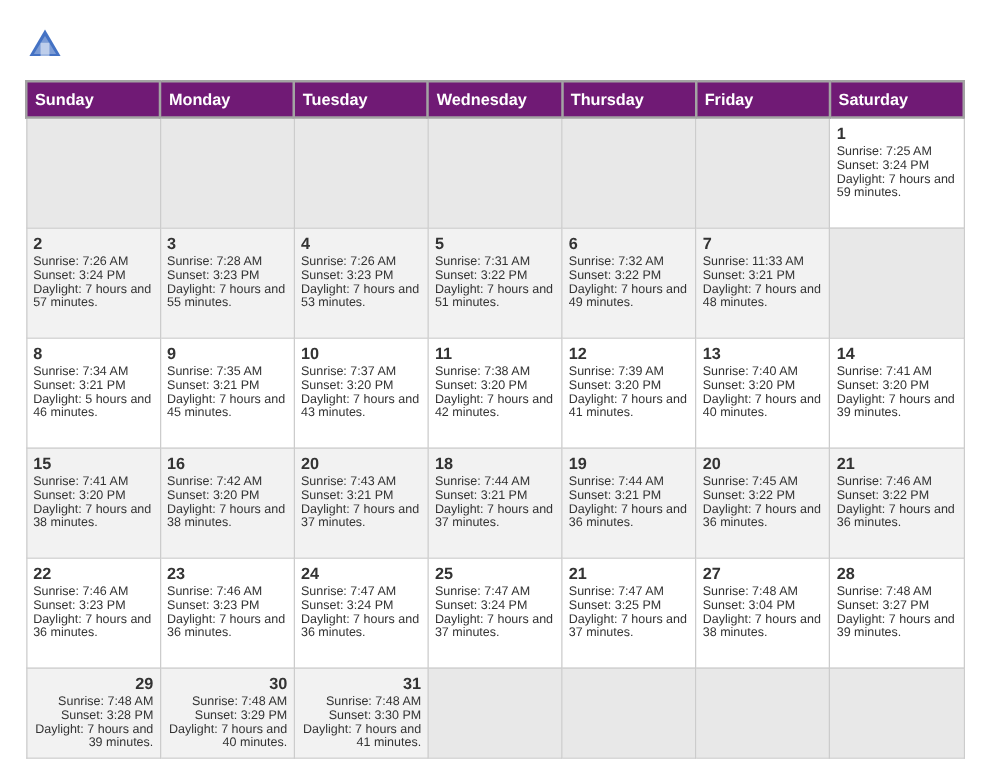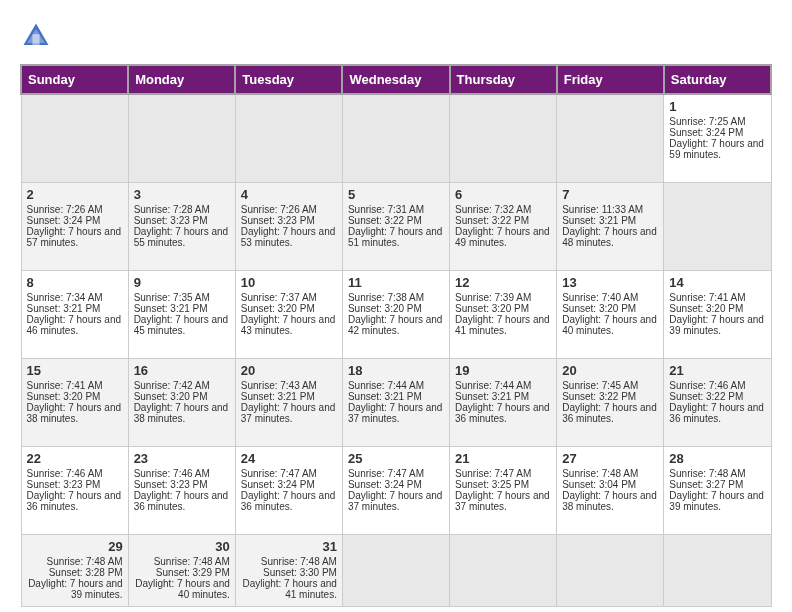--- a/index.html
+++ b/index.html
@@ -177,21 +177,21 @@
             <div>Sunset: 3:21 PM</div>
             <div>Daylight: 7 hours and 48 minutes.</div>
           </td>
           <td class="empty-cell"></td>
         </tr>
         <tr>
           <td>
             <span class="day-num">8</span>
             <div>Sunrise: 7:34 AM</div>
             <div>Sunset: 3:21 PM</div>
-            <div>Daylight: 7 hours and 46 minutes.</div>
+            <div>Daylight: 5 hours and 46 minutes.</div>
           </td>
           <td>
             <span class="day-num">9</span>
             <div>Sunrise: 7:35 AM</div>
             <div>Sunset: 3:21 PM</div>
             <div>Daylight: 7 hours and 45 minutes.</div>
           </td>
           <td>
             <span class="day-num">10</span>
             <div>Sunrise: 7:37 AM</div>

